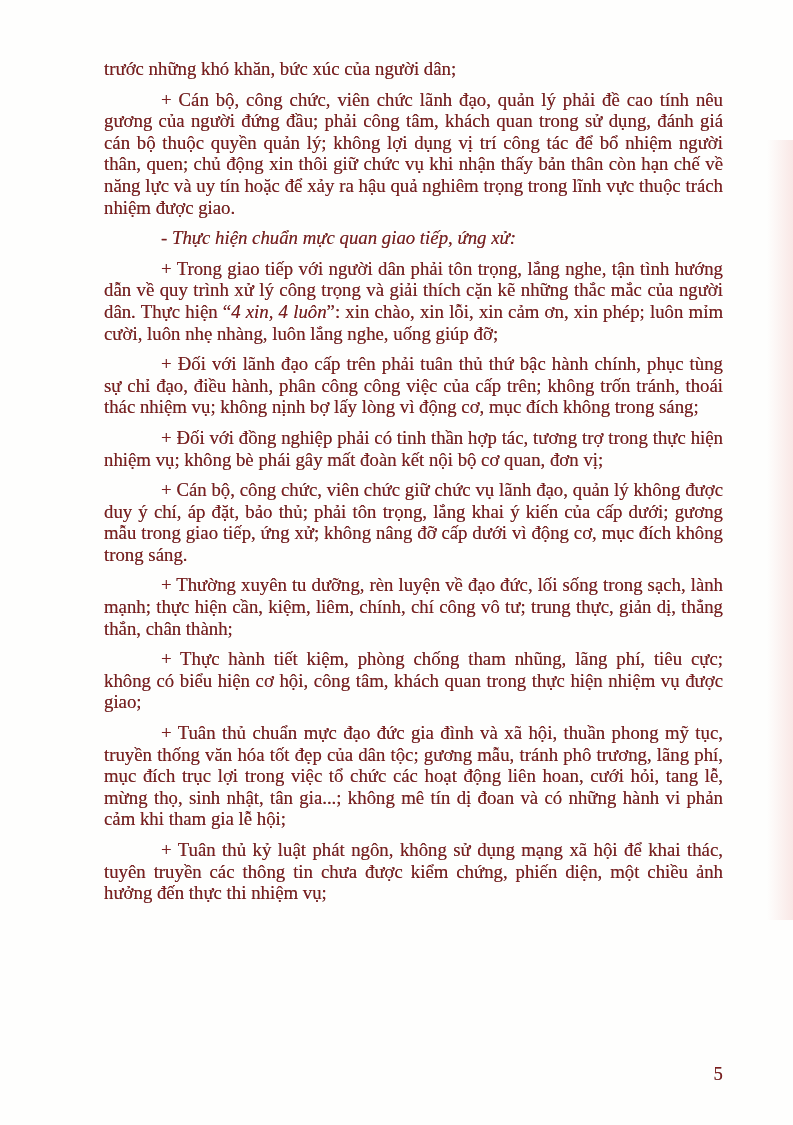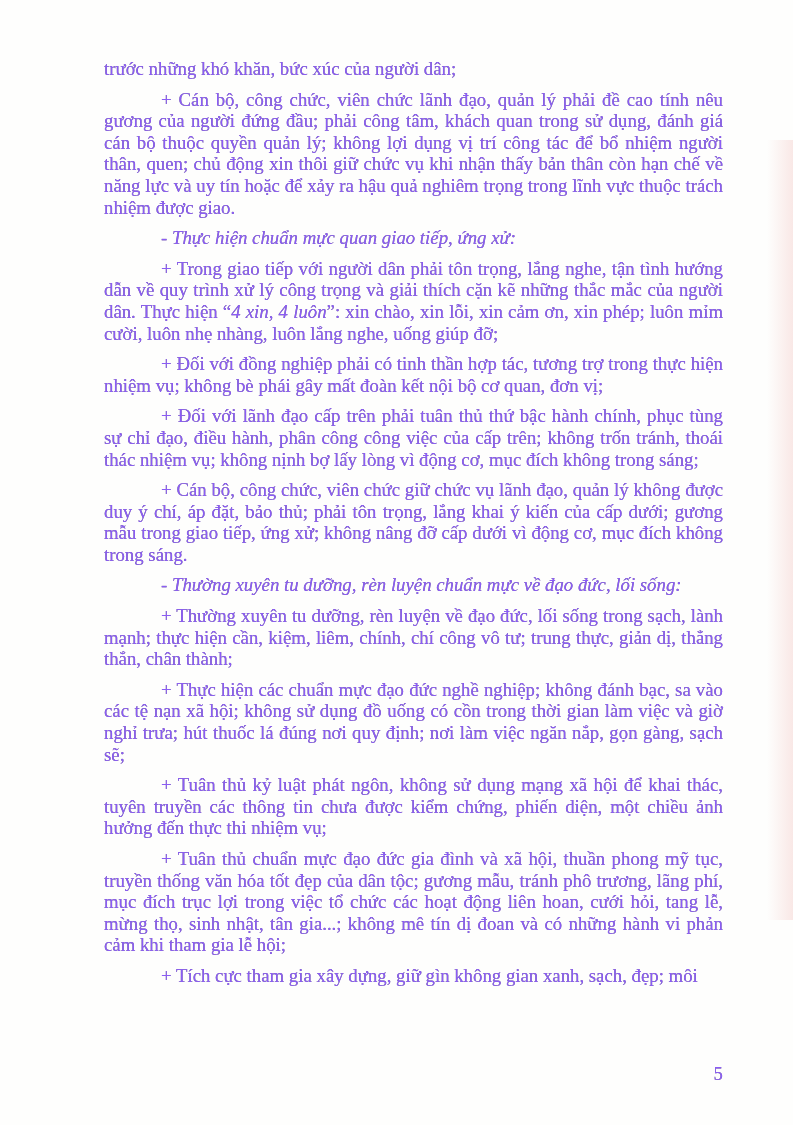--- a/index.html
+++ b/index.html
@@ -9,21 +9,21 @@
     background: #e8e8e8;
   }
   .page {
     position: relative;
     width: 793px;
     height: 1125px;
     margin: 0 auto;
     background: #fefefd;
     overflow: hidden;
     font-family: "Liberation Serif", "DejaVu Serif", serif;
-    color: #8b5cf6;
+    color: #7f1d1d;
   }
   
   .scan-tint {
     position: absolute;
     right: 0;
     top: 140px;
     width: 26px;
     height: 780px;
     background: linear-gradient(to right, rgba(246,214,210,0), rgba(243,205,202,0.45));
     pointer-events: none;
@@ -64,24 +64,22 @@
 </head>
 <body>
 
 <div class="page">
   <div class="scan-tint"></div>
   <div class="body-text">
       <p class="para continuation"><span class="seg">trước những khó khăn, bức xúc của người dân;</span></p>
       <p class="para body"><span class="seg">+ Cán bộ, công chức, viên chức lãnh đạo, quản lý phải đề cao tính nêu gương của người đứng đầu; phải công tâm, khách quan trong sử dụng, đánh giá cán bộ thuộc quyền quản lý; không lợi dụng vị trí công tác để bổ nhiệm người thân, quen; chủ động xin thôi giữ chức vụ khi nhận thấy bản thân còn hạn chế về năng lực và uy tín hoặc để xảy ra hậu quả nghiêm trọng trong lĩnh vực thuộc trách nhiệm được giao.</span></p>
       <p class="para heading"><span class="seg it">- Thực hiện chuẩn mực quan giao tiếp, ứng xử:</span></p>
       <p class="para body"><span class="seg">+ Trong giao tiếp với người dân phải tôn trọng, lắng nghe, tận tình hướng dẫn về quy trình xử lý công trọng và giải thích cặn kẽ những thắc mắc của người dân. Thực hiện “</span><span class="seg it">4 xin, 4 luôn</span><span class="seg">”: xin chào, xin lỗi, xin cảm ơn, xin phép; luôn mỉm cười, luôn nhẹ nhàng, luôn lắng nghe, uống giúp đỡ;</span></p>
+      <p class="para body"><span class="seg">+ Đối với lãnh đạo cấp trên phải tuân thủ thứ bậc hành chính, phục tùng sự chỉ đạo, điều hành, phân công công việc của cấp trên; không trốn tránh, thoái thác nhiệm vụ; không nịnh bợ lấy lòng vì động cơ, mục đích không trong sáng;</span></p>
       <p class="para body"><span class="seg">+ Đối với đồng nghiệp phải có tinh thần hợp tác, tương trợ trong thực hiện nhiệm vụ; không bè phái gây mất đoàn kết nội bộ cơ quan, đơn vị;</span></p>
-      <p class="para body"><span class="seg">+ Đối với lãnh đạo cấp trên phải tuân thủ thứ bậc hành chính, phục tùng sự chỉ đạo, điều hành, phân công công việc của cấp trên; không trốn tránh, thoái thác nhiệm vụ; không nịnh bợ lấy lòng vì động cơ, mục đích không trong sáng;</span></p>
       <p class="para body"><span class="seg">+ Cán bộ, công chức, viên chức giữ chức vụ lãnh đạo, quản lý không được duy ý chí, áp đặt, bảo thủ; phải tôn trọng, lắng khai ý kiến của cấp dưới; gương mẫu trong giao tiếp, ứng xử; không nâng đỡ cấp dưới vì động cơ, mục đích không trong sáng.</span></p>
-      <p class="para heading"><span class="seg it">- Thường xuyên tu dưỡng, rèn luyện chuẩn mực về đạo đức, lối sống:</span></p>
       <p class="para body"><span class="seg">+ Thường xuyên tu dưỡng, rèn luyện về đạo đức, lối sống trong sạch, lành mạnh; thực hiện cần, kiệm, liêm, chính, chí công vô tư; trung thực, giản dị, thẳng thắn, chân thành;</span></p>
-      <p class="para body"><span class="seg">+ Thực hiện các chuẩn mực đạo đức nghề nghiệp; không đánh bạc, sa vào các tệ nạn xã hội; không sử dụng đồ uống có cồn trong thời gian làm việc và giờ nghỉ trưa; hút thuốc lá đúng nơi quy định; nơi làm việc ngăn nắp, gọn gàng, sạch sẽ;</span></p>
+      <p class="para body"><span class="seg">+ Thực hành tiết kiệm, phòng chống tham nhũng, lãng phí, tiêu cực; không có biểu hiện cơ hội, công tâm, khách quan trong thực hiện nhiệm vụ được giao;</span></p>
+      <p class="para body"><span class="seg">+ Tuân thủ chuẩn mực đạo đức gia đình và xã hội, thuần phong mỹ tục, truyền thống văn hóa tốt đẹp của dân tộc; gương mẫu, tránh phô trương, lãng phí, mục đích trục lợi trong việc tổ chức các hoạt động liên hoan, cưới hỏi, tang lễ, mừng thọ, sinh nhật, tân gia...; không mê tín dị đoan và có những hành vi phản cảm khi tham gia lễ hội;</span></p>
       <p class="para body"><span class="seg">+ Tuân thủ kỷ luật phát ngôn, không sử dụng mạng xã hội để khai thác, tuyên truyền các thông tin chưa được kiểm chứng, phiến diện, một chiều ảnh hưởng đến thực thi nhiệm vụ;</span></p>
-      <p class="para body"><span class="seg">+ Tuân thủ chuẩn mực đạo đức gia đình và xã hội, thuần phong mỹ tục, truyền thống văn hóa tốt đẹp của dân tộc; gương mẫu, tránh phô trương, lãng phí, mục đích trục lợi trong việc tổ chức các hoạt động liên hoan, cưới hỏi, tang lễ, mừng thọ, sinh nhật, tân gia...; không mê tín dị đoan và có những hành vi phản cảm khi tham gia lễ hội;</span></p>
-      <p class="para body"><span class="seg">+ Tích cực tham gia xây dựng, giữ gìn không gian xanh, sạch, đẹp; môi</span></p>
     </div>
   <div class="page-number">5</div>
 </div>
 
 </body></html>

